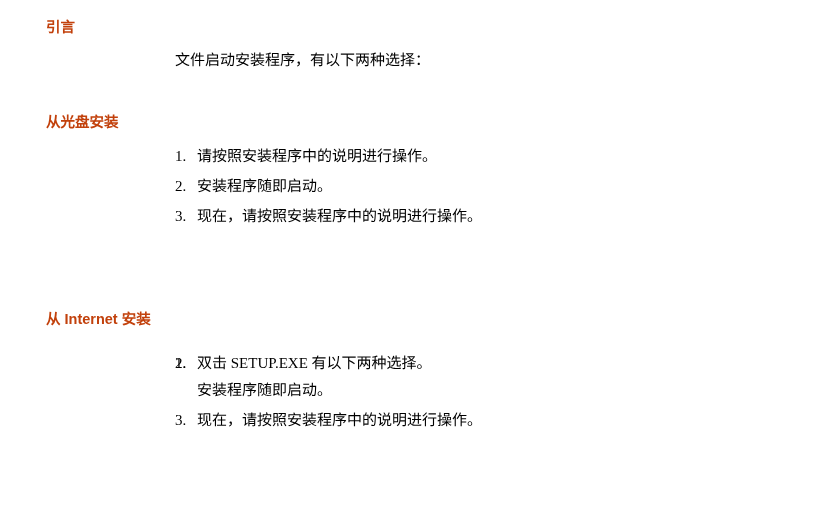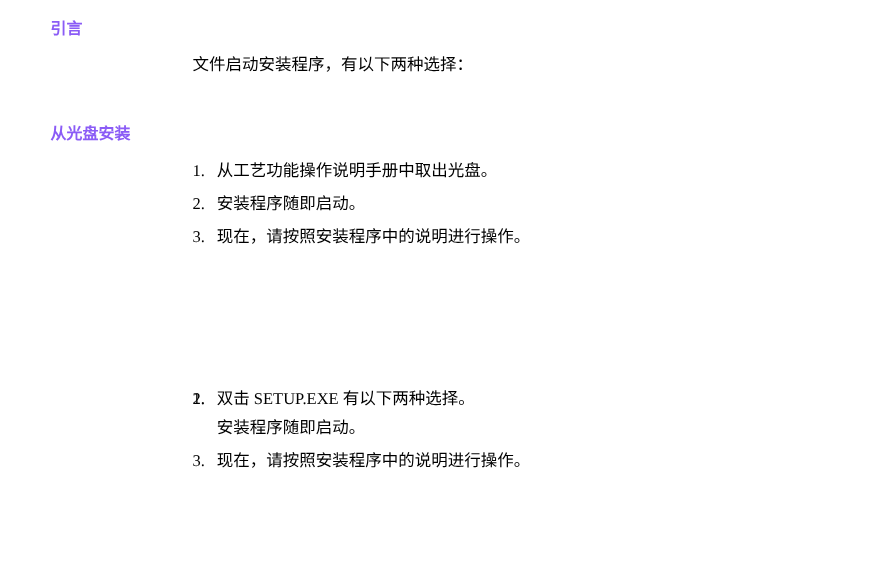--- a/index.html
+++ b/index.html
@@ -24,21 +24,21 @@
     position: absolute;
     left: 0;
     width: 814px;
   }
   .heading {
     font-family: "Liberation Sans", "DejaVu Sans", sans-serif;
     font-weight: bold;
     font-size: 14.5px;
     line-height: 18px;
     padding-left: 46px;
-    color: #8b5cf6;
+    color: #c2410c;
   }
   .body-block {
     padding-left: 175px;
     font-size: 15px;
     line-height: 20px;
   }
   .body-text {
     font-family: "Liberation Serif", "DejaVu Serif", serif;
     font-size: 15px;
     line-height: 20px;
@@ -88,34 +88,37 @@
 
   <div class="section" style="top:113px;">
     <div class="heading">从光盘安装</div>
   </div>
 
   <div class="section" style="top:146px;">
     <div class="body-block">
       <ol class="steps">
         <li>
           <span class="num">1.</span>
-          <span class="body-text">从工艺功能操作说明手册中取出光盘。</span>
+          <span class="body-text">请按照安装程序中的说明进行操作。</span>
         </li>
         <li>
           <span class="num">2.</span>
           <div class="sub-note body-text">安装程序随即启动。</div>
         </li>
         <li>
           <span class="num">3.</span>
           <span class="body-text">现在，请按照安装程序中的说明进行操作。</span>
         </li>
       </ol>
     </div>
   </div>
 
+  <div class="section" style="top:310px;">
+    <div class="heading">从 Internet 安装</div>
+  </div>
 
   <div class="section" style="top:344px;">
     <div class="body-block">
       <ol class="steps">
         <li>
           <span class="num">1.</span>
         </li>
         <li>
           <span class="num">2.</span>
           <span class="body-text">双击 SETUP.EXE 有以下两种选择。</span>

